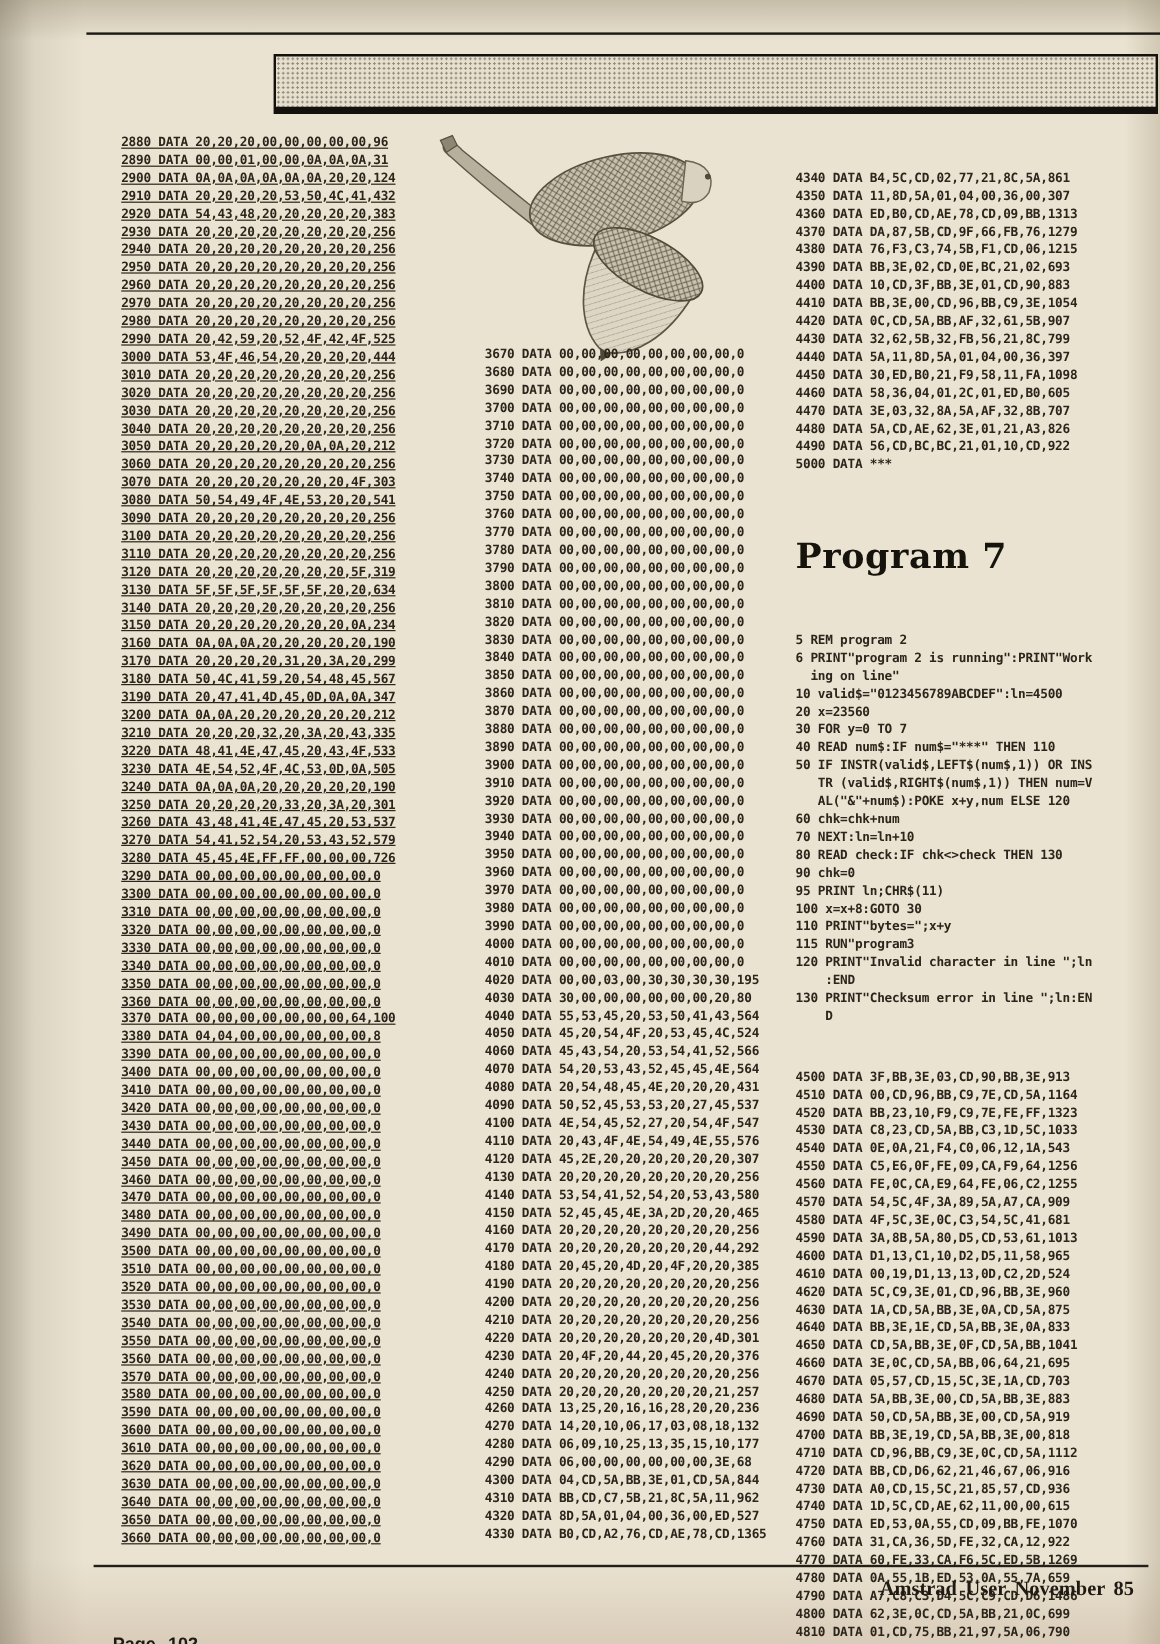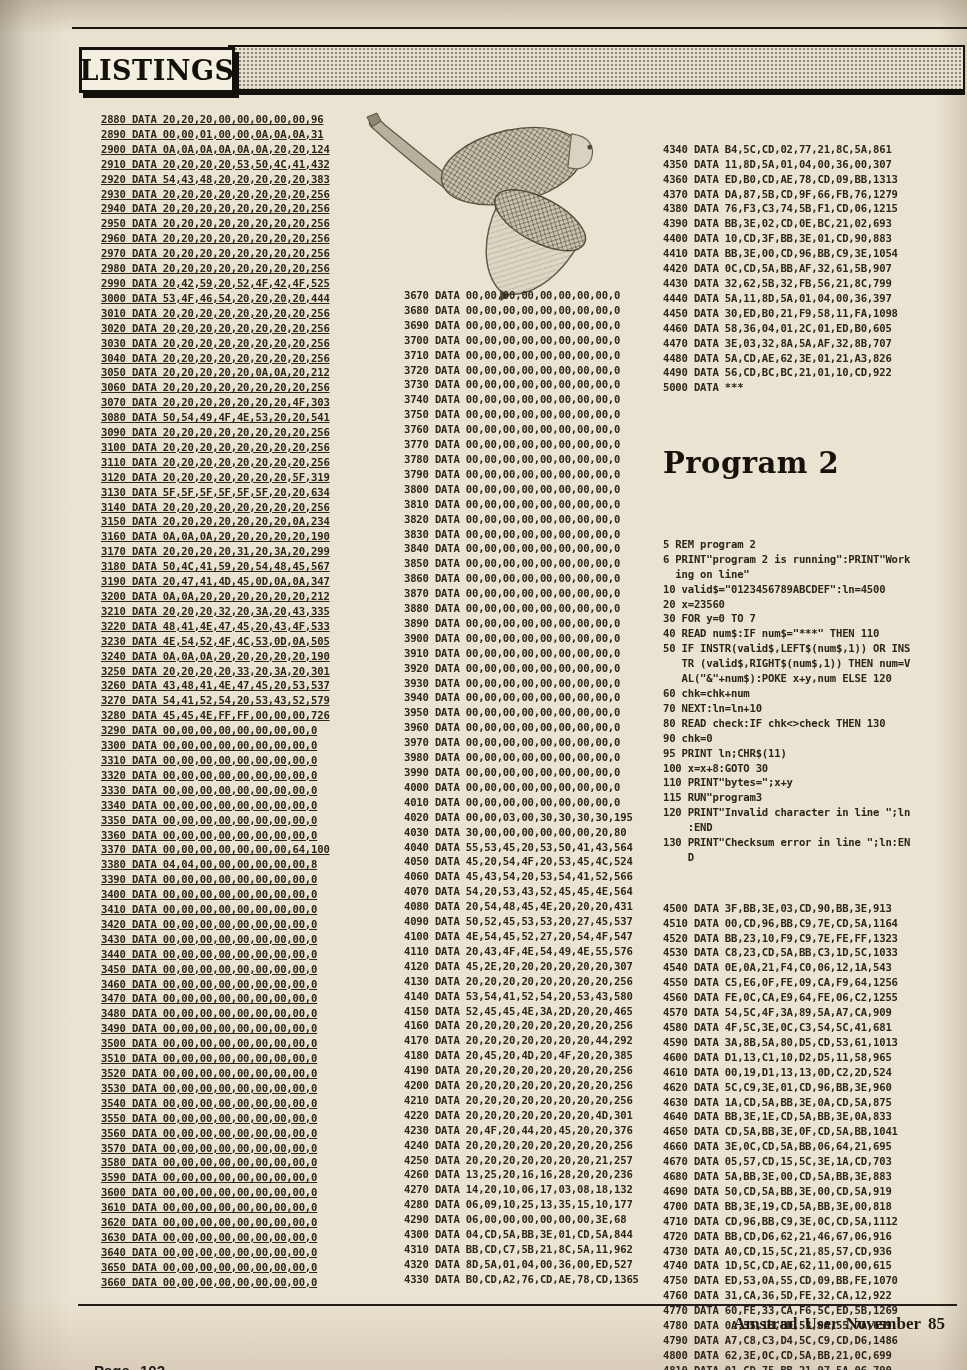--- a/index.html
+++ b/index.html
@@ -56,21 +56,21 @@
   .col2{left:404px;top:288px;width:252px;}
   .col3{left:663px;top:112px;width:292px;}
   .listing-line{height:14.92px;}
   .program2-heading{
     font-family:"DejaVu Serif",serif;
     font-weight:bold;font-size:29px;color:#16130d;
     letter-spacing:0.5px;
     margin:18px 0 0 0;height:40px;line-height:40px;
     white-space:pre;
   }
-  .code-block{margin-top:24px;}
+  .code-block{margin-top:14px;}
   .data-block-bottom{margin-top:6px;}
   .illustration{
     position:absolute;left:352px;top:95px;width:292px;height:206px;
   }
   .footer-rule{
     position:absolute;left:78px;right:10px;top:1304px;height:2px;
     background:#231f18;
   }
   .footer-left{
     position:absolute;left:94px;top:1314px;
@@ -84,23 +84,20 @@
   }
 </style>
 </head>
 <body>
 
 <div class="page">
 
   <div class="top-rule"></div>
 
   <div class="banner-bar"></div>
-  <div class="listings-box">
-    <span class="listings-label">LISTINGS</span>
-  </div>
 
   <div class="illustration">
     <svg width="292" height="206" viewBox="0 0 292 206" xmlns="http://www.w3.org/2000/svg">
       <defs>
         <pattern id="hatch" width="6" height="6" patternUnits="userSpaceOnUse">
           <rect width="6" height="6" fill="#c9c2af"></rect>
           <path d="M0,0 L6,6 M0,6 L6,0" stroke="#6e6654" stroke-width="0.9"></path>
         </pattern>
         <pattern id="lighthatch" width="7" height="7" patternUnits="userSpaceOnUse">
           <rect width="7" height="7" fill="#ddd6c4"></rect>
@@ -124,21 +121,21 @@
       </g>
     </svg>
   </div>
 
   <div class="mono-col col1"><div class="listing-line">2880 DATA 20,20,20,00,00,00,00,00,96</div><div class="listing-line">2890 DATA 00,00,01,00,00,0A,0A,0A,31</div><div class="listing-line">2900 DATA 0A,0A,0A,0A,0A,0A,20,20,124</div><div class="listing-line">2910 DATA 20,20,20,20,53,50,4C,41,432</div><div class="listing-line">2920 DATA 54,43,48,20,20,20,20,20,383</div><div class="listing-line">2930 DATA 20,20,20,20,20,20,20,20,256</div><div class="listing-line">2940 DATA 20,20,20,20,20,20,20,20,256</div><div class="listing-line">2950 DATA 20,20,20,20,20,20,20,20,256</div><div class="listing-line">2960 DATA 20,20,20,20,20,20,20,20,256</div><div class="listing-line">2970 DATA 20,20,20,20,20,20,20,20,256</div><div class="listing-line">2980 DATA 20,20,20,20,20,20,20,20,256</div><div class="listing-line">2990 DATA 20,42,59,20,52,4F,42,4F,525</div><div class="listing-line">3000 DATA 53,4F,46,54,20,20,20,20,444</div><div class="listing-line">3010 DATA 20,20,20,20,20,20,20,20,256</div><div class="listing-line">3020 DATA 20,20,20,20,20,20,20,20,256</div><div class="listing-line">3030 DATA 20,20,20,20,20,20,20,20,256</div><div class="listing-line">3040 DATA 20,20,20,20,20,20,20,20,256</div><div class="listing-line">3050 DATA 20,20,20,20,20,0A,0A,20,212</div><div class="listing-line">3060 DATA 20,20,20,20,20,20,20,20,256</div><div class="listing-line">3070 DATA 20,20,20,20,20,20,20,4F,303</div><div class="listing-line">3080 DATA 50,54,49,4F,4E,53,20,20,541</div><div class="listing-line">3090 DATA 20,20,20,20,20,20,20,20,256</div><div class="listing-line">3100 DATA 20,20,20,20,20,20,20,20,256</div><div class="listing-line">3110 DATA 20,20,20,20,20,20,20,20,256</div><div class="listing-line">3120 DATA 20,20,20,20,20,20,20,5F,319</div><div class="listing-line">3130 DATA 5F,5F,5F,5F,5F,5F,20,20,634</div><div class="listing-line">3140 DATA 20,20,20,20,20,20,20,20,256</div><div class="listing-line">3150 DATA 20,20,20,20,20,20,20,0A,234</div><div class="listing-line">3160 DATA 0A,0A,0A,20,20,20,20,20,190</div><div class="listing-line">3170 DATA 20,20,20,20,31,20,3A,20,299</div><div class="listing-line">3180 DATA 50,4C,41,59,20,54,48,45,567</div><div class="listing-line">3190 DATA 20,47,41,4D,45,0D,0A,0A,347</div><div class="listing-line">3200 DATA 0A,0A,20,20,20,20,20,20,212</div><div class="listing-line">3210 DATA 20,20,20,32,20,3A,20,43,335</div><div class="listing-line">3220 DATA 48,41,4E,47,45,20,43,4F,533</div><div class="listing-line">3230 DATA 4E,54,52,4F,4C,53,0D,0A,505</div><div class="listing-line">3240 DATA 0A,0A,0A,20,20,20,20,20,190</div><div class="listing-line">3250 DATA 20,20,20,20,33,20,3A,20,301</div><div class="listing-line">3260 DATA 43,48,41,4E,47,45,20,53,537</div><div class="listing-line">3270 DATA 54,41,52,54,20,53,43,52,579</div><div class="listing-line">3280 DATA 45,45,4E,FF,FF,00,00,00,726</div><div class="listing-line">3290 DATA 00,00,00,00,00,00,00,00,0</div><div class="listing-line">3300 DATA 00,00,00,00,00,00,00,00,0</div><div class="listing-line">3310 DATA 00,00,00,00,00,00,00,00,0</div><div class="listing-line">3320 DATA 00,00,00,00,00,00,00,00,0</div><div class="listing-line">3330 DATA 00,00,00,00,00,00,00,00,0</div><div class="listing-line">3340 DATA 00,00,00,00,00,00,00,00,0</div><div class="listing-line">3350 DATA 00,00,00,00,00,00,00,00,0</div><div class="listing-line">3360 DATA 00,00,00,00,00,00,00,00,0</div><div class="listing-line">3370 DATA 00,00,00,00,00,00,00,64,100</div><div class="listing-line">3380 DATA 04,04,00,00,00,00,00,00,8</div><div class="listing-line">3390 DATA 00,00,00,00,00,00,00,00,0</div><div class="listing-line">3400 DATA 00,00,00,00,00,00,00,00,0</div><div class="listing-line">3410 DATA 00,00,00,00,00,00,00,00,0</div><div class="listing-line">3420 DATA 00,00,00,00,00,00,00,00,0</div><div class="listing-line">3430 DATA 00,00,00,00,00,00,00,00,0</div><div class="listing-line">3440 DATA 00,00,00,00,00,00,00,00,0</div><div class="listing-line">3450 DATA 00,00,00,00,00,00,00,00,0</div><div class="listing-line">3460 DATA 00,00,00,00,00,00,00,00,0</div><div class="listing-line">3470 DATA 00,00,00,00,00,00,00,00,0</div><div class="listing-line">3480 DATA 00,00,00,00,00,00,00,00,0</div><div class="listing-line">3490 DATA 00,00,00,00,00,00,00,00,0</div><div class="listing-line">3500 DATA 00,00,00,00,00,00,00,00,0</div><div class="listing-line">3510 DATA 00,00,00,00,00,00,00,00,0</div><div class="listing-line">3520 DATA 00,00,00,00,00,00,00,00,0</div><div class="listing-line">3530 DATA 00,00,00,00,00,00,00,00,0</div><div class="listing-line">3540 DATA 00,00,00,00,00,00,00,00,0</div><div class="listing-line">3550 DATA 00,00,00,00,00,00,00,00,0</div><div class="listing-line">3560 DATA 00,00,00,00,00,00,00,00,0</div><div class="listing-line">3570 DATA 00,00,00,00,00,00,00,00,0</div><div class="listing-line">3580 DATA 00,00,00,00,00,00,00,00,0</div><div class="listing-line">3590 DATA 00,00,00,00,00,00,00,00,0</div><div class="listing-line">3600 DATA 00,00,00,00,00,00,00,00,0</div><div class="listing-line">3610 DATA 00,00,00,00,00,00,00,00,0</div><div class="listing-line">3620 DATA 00,00,00,00,00,00,00,00,0</div><div class="listing-line">3630 DATA 00,00,00,00,00,00,00,00,0</div><div class="listing-line">3640 DATA 00,00,00,00,00,00,00,00,0</div><div class="listing-line">3650 DATA 00,00,00,00,00,00,00,00,0</div><div class="listing-line">3660 DATA 00,00,00,00,00,00,00,00,0</div></div>
 
   <div class="mono-col col2"><div class="listing-line">3670 DATA 00,00,00,00,00,00,00,00,0</div><div class="listing-line">3680 DATA 00,00,00,00,00,00,00,00,0</div><div class="listing-line">3690 DATA 00,00,00,00,00,00,00,00,0</div><div class="listing-line">3700 DATA 00,00,00,00,00,00,00,00,0</div><div class="listing-line">3710 DATA 00,00,00,00,00,00,00,00,0</div><div class="listing-line">3720 DATA 00,00,00,00,00,00,00,00,0</div><div class="listing-line">3730 DATA 00,00,00,00,00,00,00,00,0</div><div class="listing-line">3740 DATA 00,00,00,00,00,00,00,00,0</div><div class="listing-line">3750 DATA 00,00,00,00,00,00,00,00,0</div><div class="listing-line">3760 DATA 00,00,00,00,00,00,00,00,0</div><div class="listing-line">3770 DATA 00,00,00,00,00,00,00,00,0</div><div class="listing-line">3780 DATA 00,00,00,00,00,00,00,00,0</div><div class="listing-line">3790 DATA 00,00,00,00,00,00,00,00,0</div><div class="listing-line">3800 DATA 00,00,00,00,00,00,00,00,0</div><div class="listing-line">3810 DATA 00,00,00,00,00,00,00,00,0</div><div class="listing-line">3820 DATA 00,00,00,00,00,00,00,00,0</div><div class="listing-line">3830 DATA 00,00,00,00,00,00,00,00,0</div><div class="listing-line">3840 DATA 00,00,00,00,00,00,00,00,0</div><div class="listing-line">3850 DATA 00,00,00,00,00,00,00,00,0</div><div class="listing-line">3860 DATA 00,00,00,00,00,00,00,00,0</div><div class="listing-line">3870 DATA 00,00,00,00,00,00,00,00,0</div><div class="listing-line">3880 DATA 00,00,00,00,00,00,00,00,0</div><div class="listing-line">3890 DATA 00,00,00,00,00,00,00,00,0</div><div class="listing-line">3900 DATA 00,00,00,00,00,00,00,00,0</div><div class="listing-line">3910 DATA 00,00,00,00,00,00,00,00,0</div><div class="listing-line">3920 DATA 00,00,00,00,00,00,00,00,0</div><div class="listing-line">3930 DATA 00,00,00,00,00,00,00,00,0</div><div class="listing-line">3940 DATA 00,00,00,00,00,00,00,00,0</div><div class="listing-line">3950 DATA 00,00,00,00,00,00,00,00,0</div><div class="listing-line">3960 DATA 00,00,00,00,00,00,00,00,0</div><div class="listing-line">3970 DATA 00,00,00,00,00,00,00,00,0</div><div class="listing-line">3980 DATA 00,00,00,00,00,00,00,00,0</div><div class="listing-line">3990 DATA 00,00,00,00,00,00,00,00,0</div><div class="listing-line">4000 DATA 00,00,00,00,00,00,00,00,0</div><div class="listing-line">4010 DATA 00,00,00,00,00,00,00,00,0</div><div class="listing-line">4020 DATA 00,00,03,00,30,30,30,30,195</div><div class="listing-line">4030 DATA 30,00,00,00,00,00,00,20,80</div><div class="listing-line">4040 DATA 55,53,45,20,53,50,41,43,564</div><div class="listing-line">4050 DATA 45,20,54,4F,20,53,45,4C,524</div><div class="listing-line">4060 DATA 45,43,54,20,53,54,41,52,566</div><div class="listing-line">4070 DATA 54,20,53,43,52,45,45,4E,564</div><div class="listing-line">4080 DATA 20,54,48,45,4E,20,20,20,431</div><div class="listing-line">4090 DATA 50,52,45,53,53,20,27,45,537</div><div class="listing-line">4100 DATA 4E,54,45,52,27,20,54,4F,547</div><div class="listing-line">4110 DATA 20,43,4F,4E,54,49,4E,55,576</div><div class="listing-line">4120 DATA 45,2E,20,20,20,20,20,20,307</div><div class="listing-line">4130 DATA 20,20,20,20,20,20,20,20,256</div><div class="listing-line">4140 DATA 53,54,41,52,54,20,53,43,580</div><div class="listing-line">4150 DATA 52,45,45,4E,3A,2D,20,20,465</div><div class="listing-line">4160 DATA 20,20,20,20,20,20,20,20,256</div><div class="listing-line">4170 DATA 20,20,20,20,20,20,20,44,292</div><div class="listing-line">4180 DATA 20,45,20,4D,20,4F,20,20,385</div><div class="listing-line">4190 DATA 20,20,20,20,20,20,20,20,256</div><div class="listing-line">4200 DATA 20,20,20,20,20,20,20,20,256</div><div class="listing-line">4210 DATA 20,20,20,20,20,20,20,20,256</div><div class="listing-line">4220 DATA 20,20,20,20,20,20,20,4D,301</div><div class="listing-line">4230 DATA 20,4F,20,44,20,45,20,20,376</div><div class="listing-line">4240 DATA 20,20,20,20,20,20,20,20,256</div><div class="listing-line">4250 DATA 20,20,20,20,20,20,20,21,257</div><div class="listing-line">4260 DATA 13,25,20,16,16,28,20,20,236</div><div class="listing-line">4270 DATA 14,20,10,06,17,03,08,18,132</div><div class="listing-line">4280 DATA 06,09,10,25,13,35,15,10,177</div><div class="listing-line">4290 DATA 06,00,00,00,00,00,00,3E,68</div><div class="listing-line">4300 DATA 04,CD,5A,BB,3E,01,CD,5A,844</div><div class="listing-line">4310 DATA BB,CD,C7,5B,21,8C,5A,11,962</div><div class="listing-line">4320 DATA 8D,5A,01,04,00,36,00,ED,527</div><div class="listing-line">4330 DATA B0,CD,A2,76,CD,AE,78,CD,1365</div></div>
 
   <div class="mono-col col3">
     <div><div class="listing-line">4340 DATA B4,5C,CD,02,77,21,8C,5A,861</div><div class="listing-line">4350 DATA 11,8D,5A,01,04,00,36,00,307</div><div class="listing-line">4360 DATA ED,B0,CD,AE,78,CD,09,BB,1313</div><div class="listing-line">4370 DATA DA,87,5B,CD,9F,66,FB,76,1279</div><div class="listing-line">4380 DATA 76,F3,C3,74,5B,F1,CD,06,1215</div><div class="listing-line">4390 DATA BB,3E,02,CD,0E,BC,21,02,693</div><div class="listing-line">4400 DATA 10,CD,3F,BB,3E,01,CD,90,883</div><div class="listing-line">4410 DATA BB,3E,00,CD,96,BB,C9,3E,1054</div><div class="listing-line">4420 DATA 0C,CD,5A,BB,AF,32,61,5B,907</div><div class="listing-line">4430 DATA 32,62,5B,32,FB,56,21,8C,799</div><div class="listing-line">4440 DATA 5A,11,8D,5A,01,04,00,36,397</div><div class="listing-line">4450 DATA 30,ED,B0,21,F9,58,11,FA,1098</div><div class="listing-line">4460 DATA 58,36,04,01,2C,01,ED,B0,605</div><div class="listing-line">4470 DATA 3E,03,32,8A,5A,AF,32,8B,707</div><div class="listing-line">4480 DATA 5A,CD,AE,62,3E,01,21,A3,826</div><div class="listing-line">4490 DATA 56,CD,BC,BC,21,01,10,CD,922</div><div class="listing-line">5000 DATA ***</div></div>
-    <div class="program2-heading">Program 2</div>
+    <div class="program2-heading">Program 7</div>
     <div class="code-block"><div class="listing-line">5 REM program 2</div><div class="listing-line">6 PRINT"program 2 is running":PRINT"Work</div><div class="listing-line">  ing on line"</div><div class="listing-line">10 valid$="0123456789ABCDEF":ln=4500</div><div class="listing-line">20 x=23560</div><div class="listing-line">30 FOR y=0 TO 7</div><div class="listing-line">40 READ num$:IF num$="***" THEN 110</div><div class="listing-line">50 IF INSTR(valid$,LEFT$(num$,1)) OR INS</div><div class="listing-line">   TR (valid$,RIGHT$(num$,1)) THEN num=V</div><div class="listing-line">   AL("&amp;"+num$):POKE x+y,num ELSE 120</div><div class="listing-line">60 chk=chk+num</div><div class="listing-line">70 NEXT:ln=ln+10</div><div class="listing-line">80 READ check:IF chk&lt;&gt;check THEN 130</div><div class="listing-line">90 chk=0</div><div class="listing-line">95 PRINT ln;CHR$(11)</div><div class="listing-line">100 x=x+8:GOTO 30</div><div class="listing-line">110 PRINT"bytes=";x+y</div><div class="listing-line">115 RUN"program3</div><div class="listing-line">120 PRINT"Invalid character in line ";ln</div><div class="listing-line">    :END</div><div class="listing-line">130 PRINT"Checksum error in line ";ln:EN</div><div class="listing-line">    D</div></div>
     <div class="data-block-bottom"><div class="listing-line">4500 DATA 3F,BB,3E,03,CD,90,BB,3E,913</div><div class="listing-line">4510 DATA 00,CD,96,BB,C9,7E,CD,5A,1164</div><div class="listing-line">4520 DATA BB,23,10,F9,C9,7E,FE,FF,1323</div><div class="listing-line">4530 DATA C8,23,CD,5A,BB,C3,1D,5C,1033</div><div class="listing-line">4540 DATA 0E,0A,21,F4,C0,06,12,1A,543</div><div class="listing-line">4550 DATA C5,E6,0F,FE,09,CA,F9,64,1256</div><div class="listing-line">4560 DATA FE,0C,CA,E9,64,FE,06,C2,1255</div><div class="listing-line">4570 DATA 54,5C,4F,3A,89,5A,A7,CA,909</div><div class="listing-line">4580 DATA 4F,5C,3E,0C,C3,54,5C,41,681</div><div class="listing-line">4590 DATA 3A,8B,5A,80,D5,CD,53,61,1013</div><div class="listing-line">4600 DATA D1,13,C1,10,D2,D5,11,58,965</div><div class="listing-line">4610 DATA 00,19,D1,13,13,0D,C2,2D,524</div><div class="listing-line">4620 DATA 5C,C9,3E,01,CD,96,BB,3E,960</div><div class="listing-line">4630 DATA 1A,CD,5A,BB,3E,0A,CD,5A,875</div><div class="listing-line">4640 DATA BB,3E,1E,CD,5A,BB,3E,0A,833</div><div class="listing-line">4650 DATA CD,5A,BB,3E,0F,CD,5A,BB,1041</div><div class="listing-line">4660 DATA 3E,0C,CD,5A,BB,06,64,21,695</div><div class="listing-line">4670 DATA 05,57,CD,15,5C,3E,1A,CD,703</div><div class="listing-line">4680 DATA 5A,BB,3E,00,CD,5A,BB,3E,883</div><div class="listing-line">4690 DATA 50,CD,5A,BB,3E,00,CD,5A,919</div><div class="listing-line">4700 DATA BB,3E,19,CD,5A,BB,3E,00,818</div><div class="listing-line">4710 DATA CD,96,BB,C9,3E,0C,CD,5A,1112</div><div class="listing-line">4720 DATA BB,CD,D6,62,21,46,67,06,916</div><div class="listing-line">4730 DATA A0,CD,15,5C,21,85,57,CD,936</div><div class="listing-line">4740 DATA 1D,5C,CD,AE,62,11,00,00,615</div><div class="listing-line">4750 DATA ED,53,0A,55,CD,09,BB,FE,1070</div><div class="listing-line">4760 DATA 31,CA,36,5D,FE,32,CA,12,922</div><div class="listing-line">4770 DATA 60,FE,33,CA,F6,5C,ED,5B,1269</div><div class="listing-line">4780 DATA 0A,55,1B,ED,53,0A,55,7A,659</div><div class="listing-line">4790 DATA A7,C8,C3,D4,5C,C9,CD,D6,1486</div><div class="listing-line">4800 DATA 62,3E,0C,CD,5A,BB,21,0C,699</div><div class="listing-line">4810 DATA 01,CD,75,BB,21,97,5A,06,790</div><div class="listing-line">4820 DATA 5F,CD,15,5C,CD,AE,62,3A,948</div></div>
   </div>
 
   <div class="footer-rule"></div>
   <div class="footer-left">Page 102</div>
   <div class="footer-right">Amstrad User November 85</div>
 
 </div>
 

